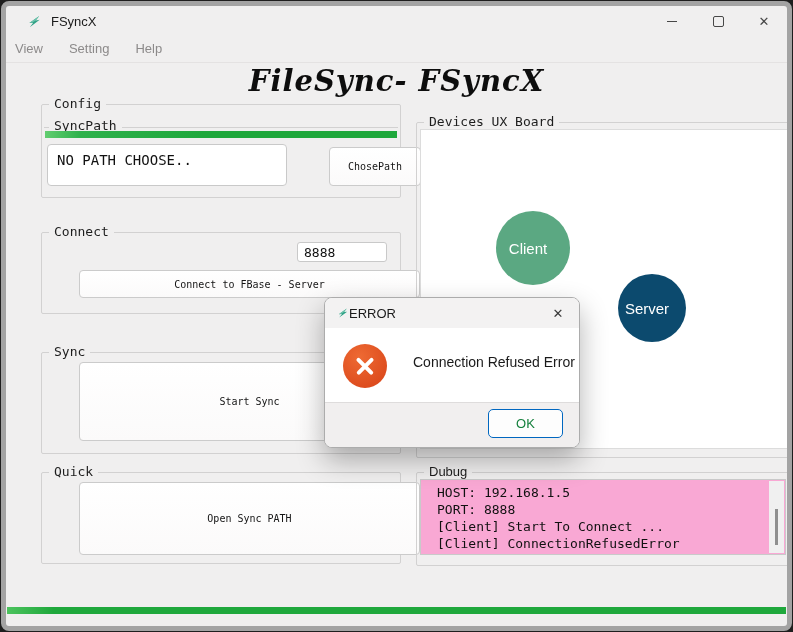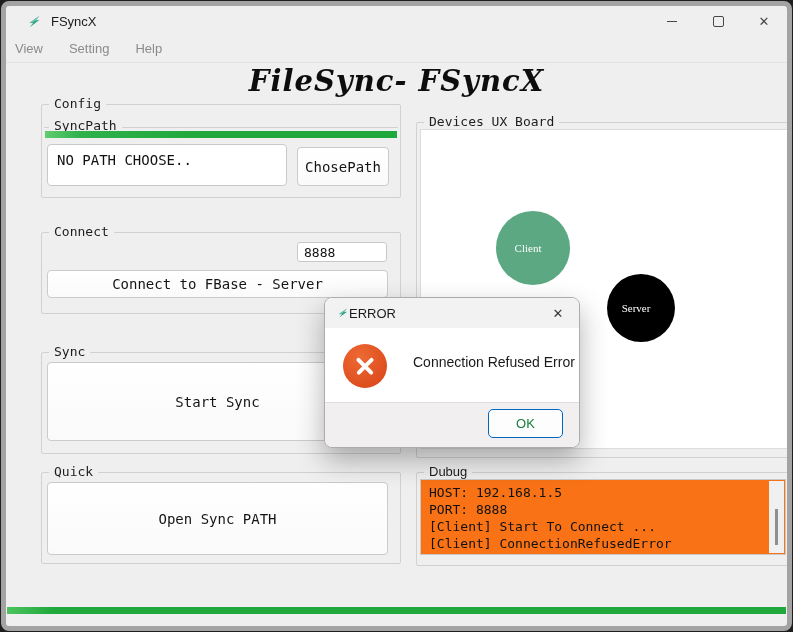--- a/index.html
+++ b/index.html
@@ -38,49 +38,49 @@
   #group-config{left:35px;top:98px;width:358px;height:92px;text-decoration:underline;}
   .subgroup{position:absolute;left:2px;top:22px;right:2px;height:66px;border-top:1px solid #d2d1d1;}
   .subgroup-label{position:absolute;top:-10px;left:5px;background:#f0efef;padding:0 5px;
     font-family:"DejaVu Sans Mono",monospace;font-size:13px;color:#1d1d1d;}
   .progress{position:absolute;left:1px;right:1px;top:3px;height:7px;background:#e6e6e6;}
   .progress .fill{height:100%;background:linear-gradient(90deg,#62cd70 0%,#2fb14c 10%,#1fa83c 45%);}
   .path-input{position:absolute;left:5px;top:39px;width:229px;height:33px;background:#fff;
     border:1px solid #c9c9c9;border-radius:4px;padding:7px 0 0 9px;
     font-family:"DejaVu Sans Mono",monospace;font-size:14px;color:#111;}
   .btn{background:linear-gradient(#ffffff,#fbfafa);border:1px solid #cbcbcb;border-radius:4px;
-    font-family:"DejaVu Sans Mono",monospace;font-size:14px;color:#141414;
-    display:flex;align-items:center;justify-content:center;box-sizing:border-box;}
+    font-family:"DejaVu Sans Mono",monospace;font-size:10px;color:#141414;
+    display:flex;align-items:center;justify-content:center;box-sizing:border-box;margin-left:32px;}
   #chosepath-btn{position:absolute;left:255px;top:42px;width:92px;height:39px;}
 
   #group-connect{left:35px;top:226px;width:358px;height:80px;}
   .line-input{position:absolute;background:#fff;border:1px solid #c9c9c9;border-radius:3px;
     font-family:"DejaVu Sans Mono",monospace;font-size:13px;color:#111;
     padding:0 6px;box-sizing:border-box;outline:none;}
   #host-input{left:5px;top:9px;width:241px;height:20px;}
   #port-input{left:255px;top:9px;width:90px;height:20px;}
   #connect-btn{position:absolute;left:5px;top:37px;width:341px;height:28px;}
 
   #group-sync{left:35px;top:346px;width:358px;height:100px;}
   #startsync-btn{position:absolute;left:5px;top:9px;width:341px;height:79px;}
 
   #group-quick{left:35px;top:466px;width:358px;height:90px;}
   #openpath-btn{position:absolute;left:5px;top:9px;width:341px;height:73px;}
 
   #group-devices{left:410px;top:116px;width:376px;height:334px;}
   .canvas{position:absolute;left:3px;top:6px;width:368px;height:320px;background:#fff;
     border:1px solid #dcdcdc;box-sizing:border-box;}
   .node{position:absolute;border-radius:50%;display:flex;align-items:center;justify-content:center;
-    font-family:Liberation Serif, serif;font-size:11px;color:#fff;padding-right:10px;box-sizing:border-box;}
+    font-family:Liberation Sans, sans-serif;font-size:15px;color:#fff;padding-right:10px;box-sizing:border-box;}
   #node-client{left:75px;top:81px;width:74px;height:74px;background:#5ba882;}
-  #node-server{left:186px;top:144px;width:68px;height:68px;background:#000000;}
+  #node-server{left:197px;top:144px;width:68px;height:68px;background:#0c4a6e;}
 
   #group-debug{left:410px;top:466px;width:376px;height:92px;}
-  .debug-box{position:absolute;left:3px;top:6px;width:366px;height:76px;background:#f97316;
-    border:1px solid #c9c9c9;box-sizing:border-box;overflow:hidden;}
+  .debug-box{position:absolute;left:3px;top:6px;width:366px;height:76px;background:#f9a8d4;
+    border:1px solid #c9c9c9;box-sizing:border-box;overflow:hidden;padding-left:8px;}
   .debug-text{padding:4px 20px 0 8px;font-family:"DejaVu Sans Mono",monospace;
     font-size:13px;line-height:17px;color:#111;white-space:pre;}
   .debug-gutter{position:absolute;top:1px;bottom:1px;right:1px;width:15px;background:#f0f0f0;}
   .debug-thumb{position:absolute;right:6px;top:28px;width:3px;height:36px;background:#8f8f8f;}
 
   
   .bottom-progress{position:absolute;left:1px;right:1px;top:601px;height:7px;background:#e6e6e6;}
   .bottom-progress .fill{height:100%;background:linear-gradient(90deg,#4cc35e 0%,#1fa83c 6%);}
 
   

